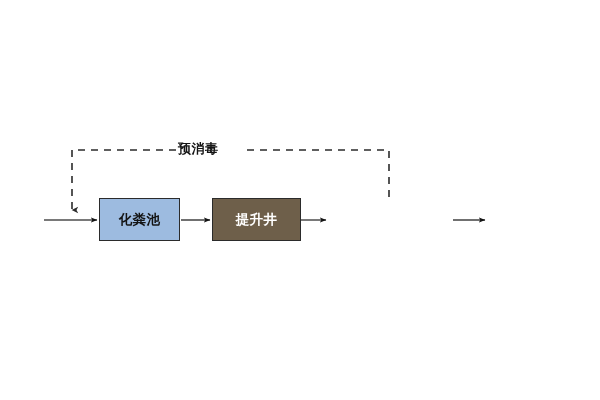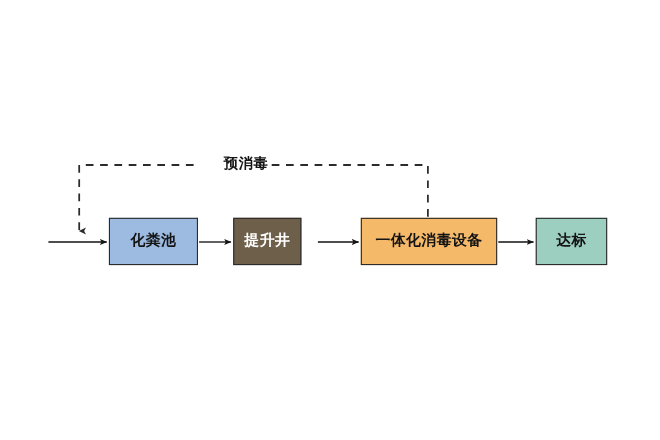--- a/index.html
+++ b/index.html
@@ -52,21 +52,21 @@
     top: 198px;
     width: 81px;
     height: 43px;
     background: #9dbbe0;
   }
   #node-septic-tank .node-label { color: #141414; }
   
   #node-lift-well {
     left: 212px;
     top: 198px;
-    width: 62px;
+    width: 89px;
     height: 43px;
     background: #6e5f4a;
   }
   #node-lift-well .node-label { color: #ffffff; }
   
   #node-disinfection-equipment {
     left: 328px;
     top: 198px;
     width: 124px;
     height: 43px;
@@ -85,21 +85,21 @@
   
   #feedback-label {
     position: absolute;
     left: 178px;
     top: 138px;
     width: 66px;
     height: 22px;
     background: #ffffff;
     display: flex;
     align-items: center;
-    justify-content: flex-end;
+    justify-content: flex-start;
     z-index: 4;
   }
   #feedback-label .feedback-text {
     font-family: "DejaVu Sans", "Liberation Sans", sans-serif;
     font-weight: bold;
     font-size: 13px;
     color: #141414;
     letter-spacing: 0.5px;
     white-space: nowrap;
     user-select: none;
@@ -132,25 +132,19 @@
   </svg>
 
   <div class="node-box" id="node-septic-tank">
     <span class="node-label">化粪池</span>
   </div>
 
   <div class="node-box" id="node-lift-well">
     <span class="node-label">提升井</span>
   </div>
 
-  <div class="node-box" id="node-disinfection-equipment">
-    <span class="node-label">一体化消毒设备</span>
-  </div>
 
-  <div class="node-box" id="node-standard-met">
-    <span class="node-label">达标</span>
-  </div>
 
   <div id="feedback-label">
     <span class="feedback-text">预消毒</span>
   </div>
 
 </div>
 
 </body></html>

